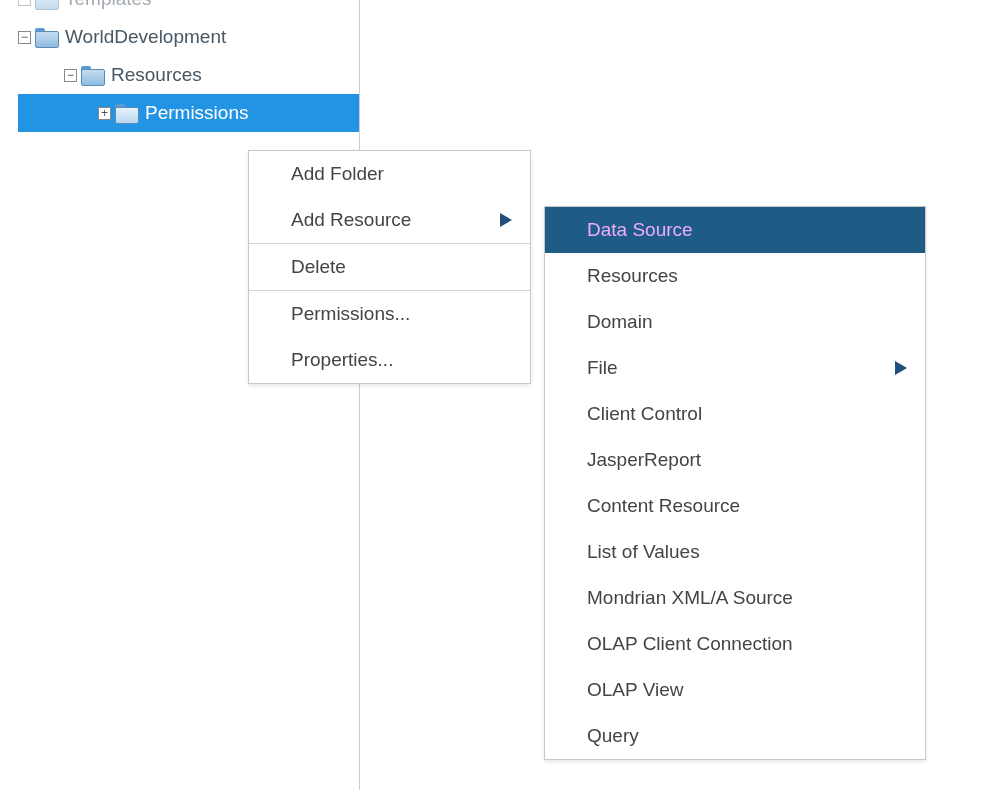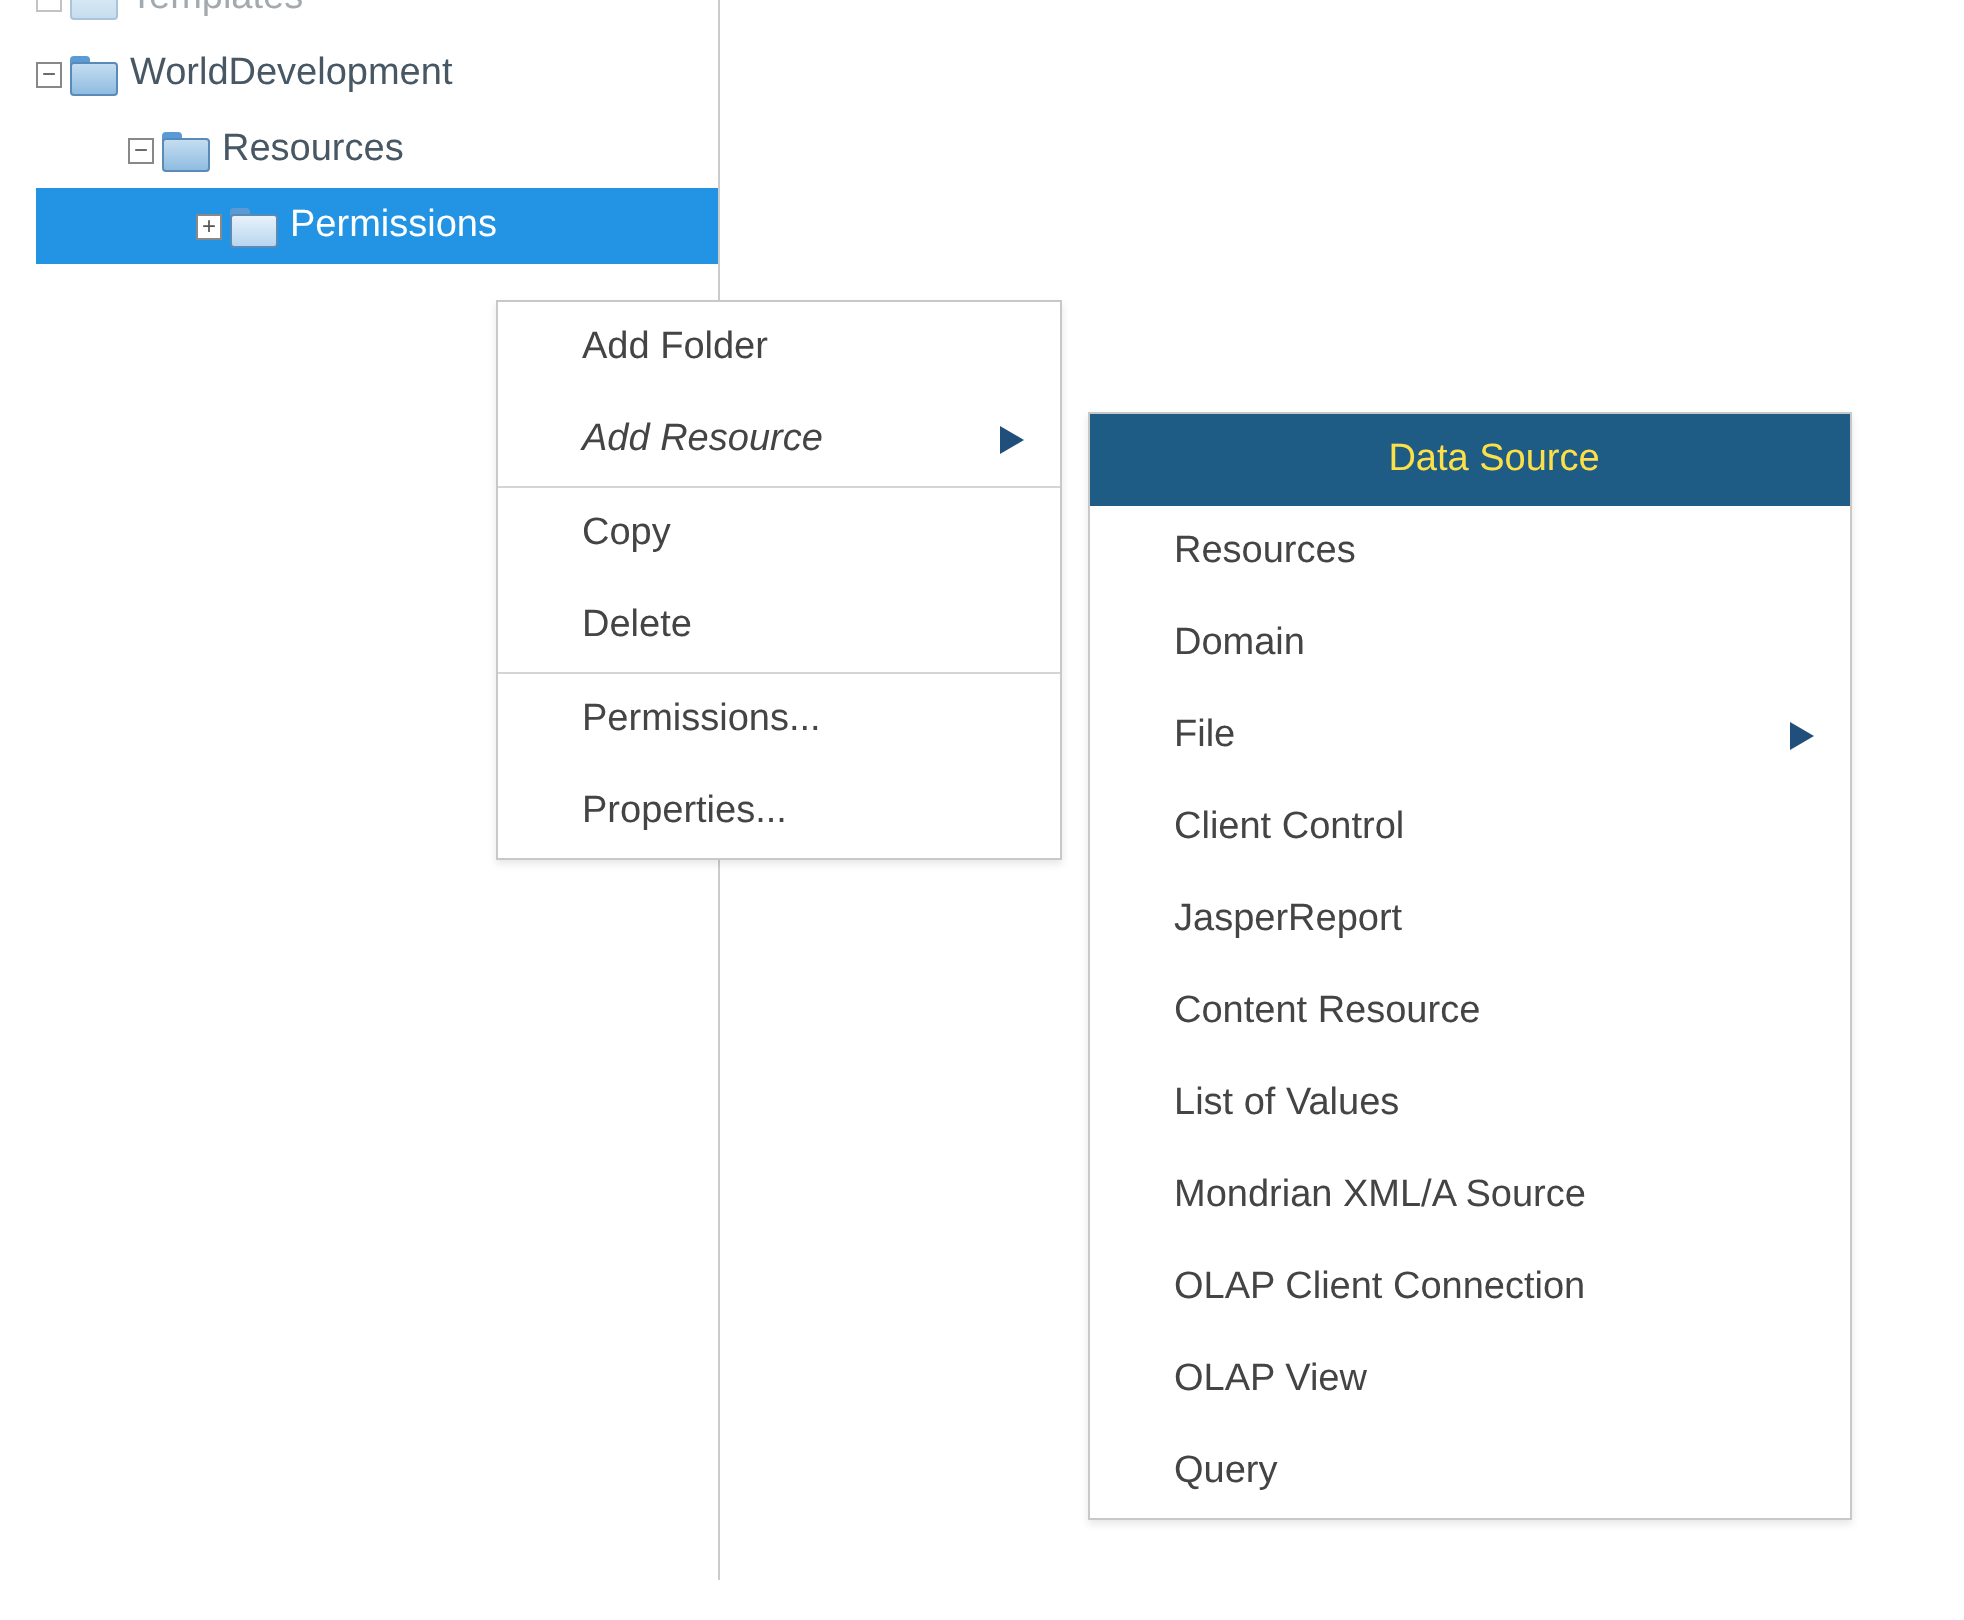--- a/index.html
+++ b/index.html
@@ -109,21 +109,20 @@
       align-items: center;
       padding-left: 42px;
       padding-right: 18px;
       cursor: pointer;
       color: #444;
       font-size: 19px;
       position: relative;
     }
     .menu-item.hovered {
       color: #444;
-      font-style: italic;
     }
     .menu-sep {
       height: 1px;
       background: #d5d5d5;
       margin: 0;
     }
     .submenu-arrow {
       position: absolute;
       right: 18px;
       width: 0;
@@ -147,22 +146,21 @@
       align-items: center;
       padding-left: 42px;
       padding-right: 18px;
       cursor: pointer;
       color: #444;
       font-size: 19px;
       position: relative;
     }
     .submenu-item.selected {
       background: #1e5c85;
-      color: #fde047;
-      justify-content: center;
+      color: #f0abfc;
     }
   </style>
 </head>
 <body>
 
 <div class="tree">
   <div class="tree-node level-0 templates-row">
     <span class="expand-box">−</span>
     <span class="folder-icon"></span>
     <span class="node-label">Templates</span>
@@ -187,23 +185,20 @@
 <div class="context-menu">
   <div class="menu-item">
     <span>Add Folder</span>
   </div>
   <div class="menu-item hovered">
     <span>Add Resource</span>
     <span class="submenu-arrow"></span>
   </div>
   <div class="menu-sep"></div>
   <div class="menu-item">
-    <span>Copy</span>
-  </div>
-  <div class="menu-item">
     <span>Delete</span>
   </div>
   <div class="menu-sep"></div>
   <div class="menu-item">
     <span>Permissions...</span>
   </div>
   <div class="menu-item">
     <span>Properties...</span>
   </div>
 </div>

